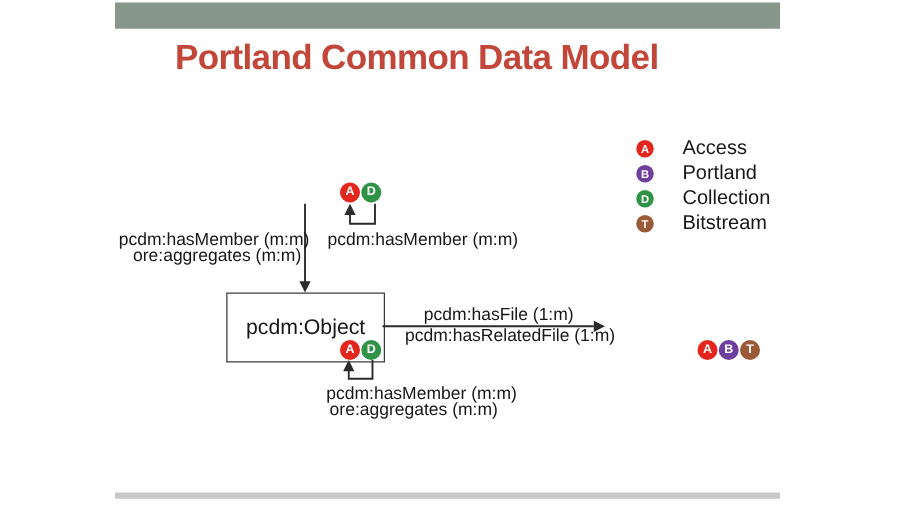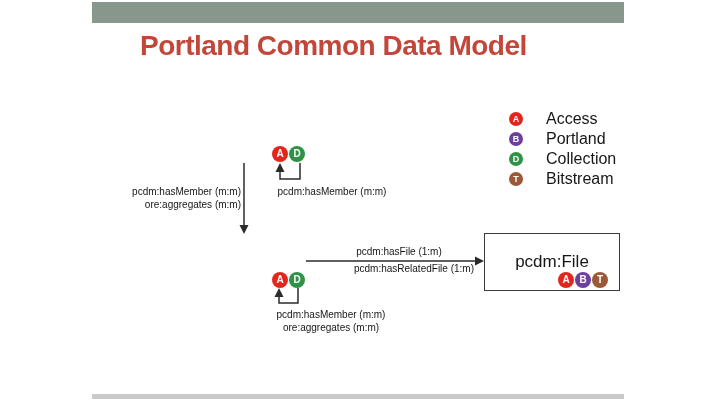--- a/index.html
+++ b/index.html
@@ -28,21 +28,21 @@
   }
   .b-col-a{left:272px;top:146px;}
   .b-col-d{left:289px;top:146px;}
   .b-obj-a{left:272px;top:272px;}
   .b-obj-d{left:289px;top:272px;}
   .b-file-a{left:558px;top:272px;}
   .b-file-b{left:575px;top:272px;}
   .b-file-t{left:592px;top:272px;}
   .connectors{position:absolute;left:0;top:0;width:720px;height:405px;z-index:1;}
   .edge-label{
-    position:absolute;font-size:10px;line-height:13px;color:#161616;z-index:2;
+    position:absolute;font-size:14px;line-height:13px;color:#161616;z-index:2;
     white-space:nowrap;
   }
   .lbl-col-obj{left:95px;top:185px;width:146px;text-align:right;}
   .lbl-col-self{left:262px;top:185px;width:140px;text-align:center;}
   .lbl-obj-self{left:261px;top:308px;width:140px;text-align:center;}
   .lbl-hasfile{left:324px;top:245px;width:150px;text-align:center;}
   .lbl-hasrelated{left:324px;top:262px;width:150px;text-align:right;}
   .legend{position:absolute;left:509px;top:112px;z-index:2;}
   .legend-item{display:flex;align-items:center;height:14px;margin-bottom:6px;}
   .legend-dot{
@@ -69,22 +69,22 @@
       <path d="M306 261 L475 261"></path>
     </g>
     <g fill="#2b2b2b" stroke="none">
       <polygon points="244,234 239.5,225 248.5,225"></polygon>
       <polygon points="280,163 275.5,172 284.5,172"></polygon>
       <polygon points="279,288 274.5,297 283.5,297"></polygon>
       <polygon points="484,261 475,256.5 475,265.5"></polygon>
     </g>
   </svg>
 
-  <div class="node node-file">
-    <span>pcdm:File</span>
+  <div class="node node-object">
+    <span>pcdm:Object</span>
   </div>
 
   <span class="badge b-col-a" style="background-color: rgb(227, 38, 29);">A</span>
   <span class="badge b-col-d" style="background-color: rgb(47, 146, 71);">D</span>
   <span class="badge b-obj-a" style="background-color: rgb(227, 38, 29);">A</span>
   <span class="badge b-obj-d" style="background-color: rgb(47, 146, 71);">D</span>
   <span class="badge b-file-a" style="background-color: rgb(227, 38, 29);">A</span>
   <span class="badge b-file-b" style="background-color: rgb(111, 63, 158);">B</span>
   <span class="badge b-file-t" style="background-color: rgb(154, 90, 56);">T</span>
 

